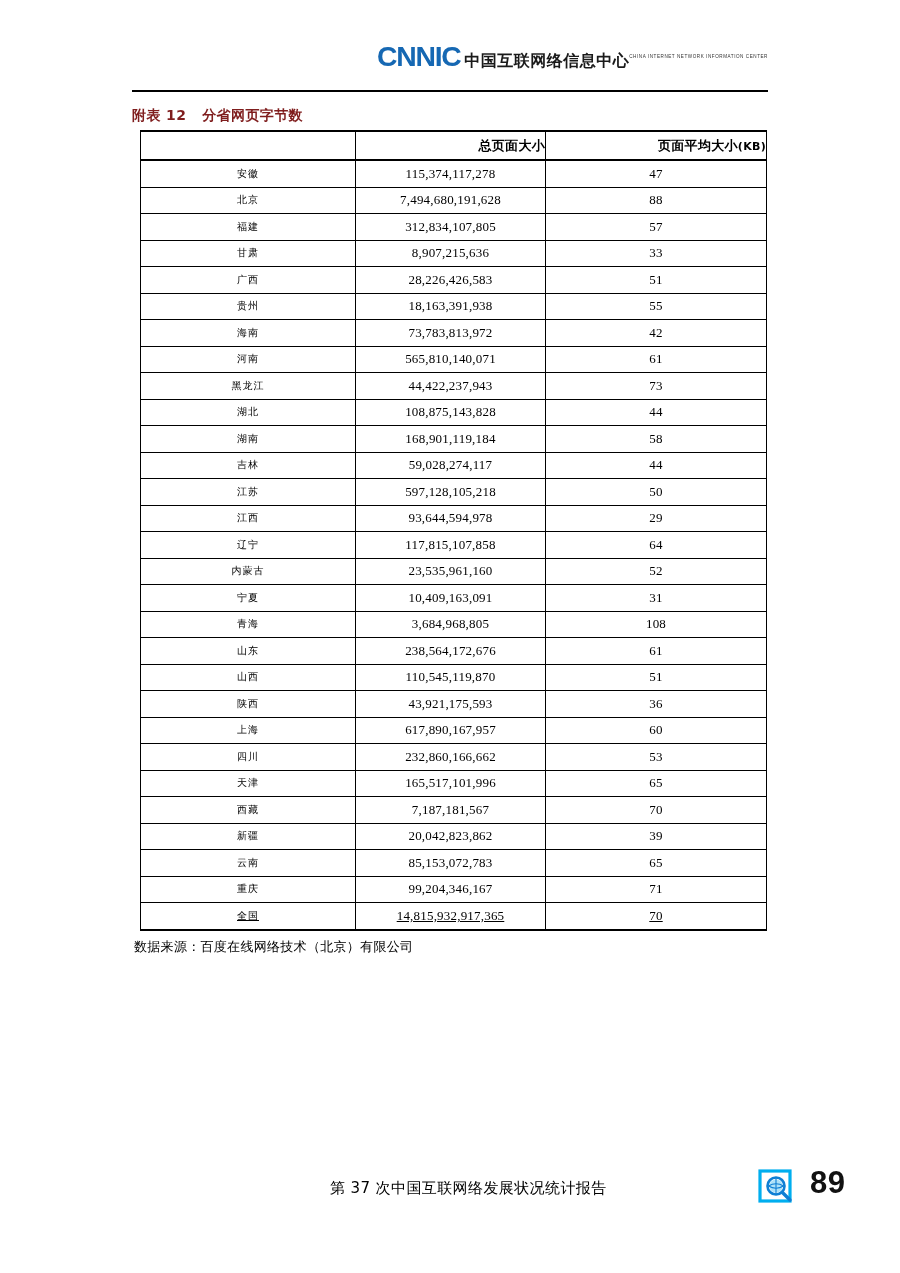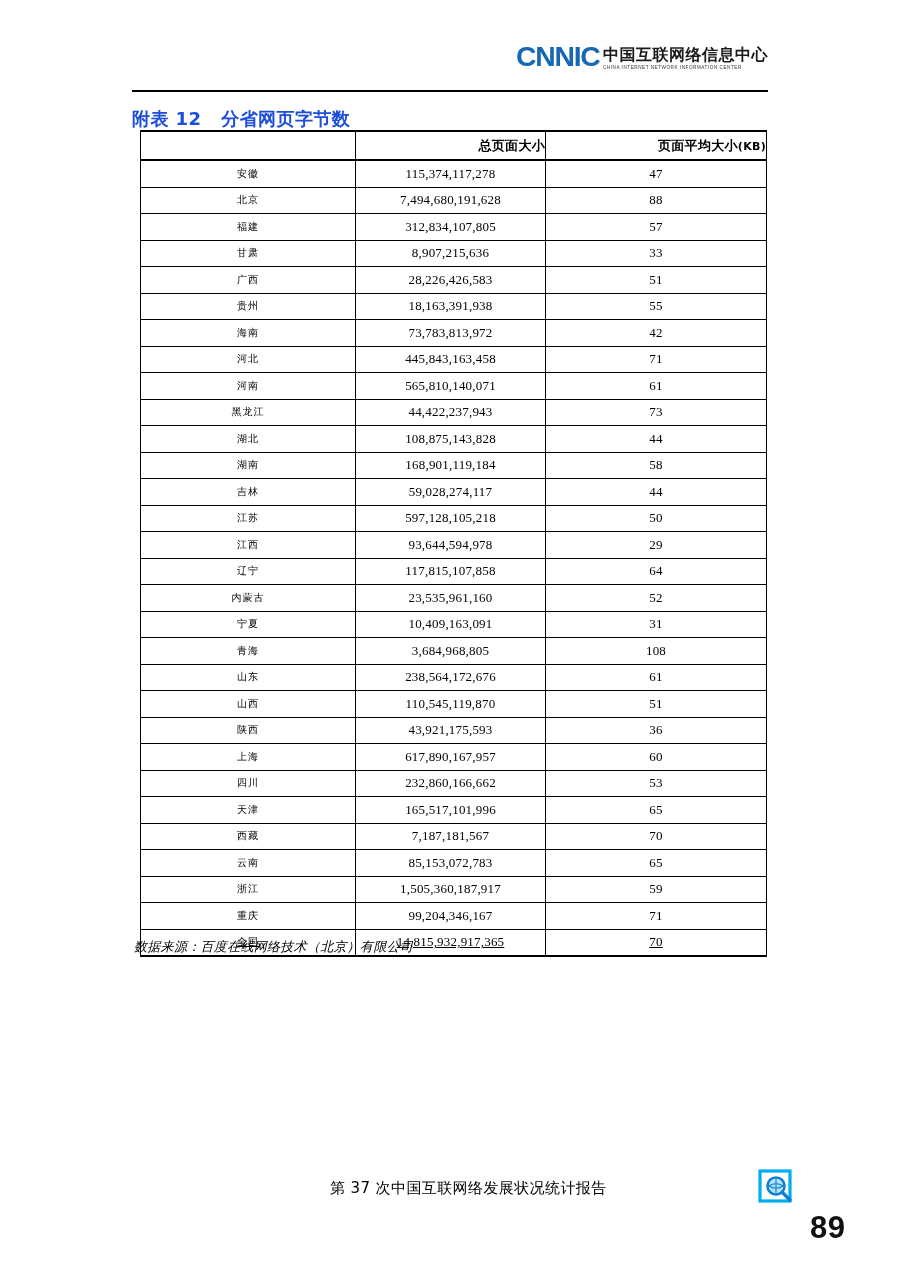--- a/index.html
+++ b/index.html
@@ -45,21 +45,21 @@
     font-weight: bold;
     font-size: 27px;
     letter-spacing: -1.2px;
     color: #1668b3;
     line-height: 1;
     transform: scaleX(1.05);
     transform-origin: left bottom;
   }
   .logo-cn-block {
     display: flex;
-    flex-direction: column;
+    flex-direction: row;
     align-items: flex-start;
     padding-bottom: 1px;
   }
   .logo-cn {
     font-family: "DejaVu Sans", "Liberation Sans", sans-serif;
     font-weight: bold;
     font-size: 16px;
     letter-spacing: 0.5px;
     color: #1a1a1a;
     line-height: 1.05;
@@ -83,24 +83,24 @@
     background: #000000;
   }
 
   
   .table-title {
     position: absolute;
     left: 132px;
     top: 107px;
     font-family: "DejaVu Sans", "Liberation Sans", sans-serif;
     font-weight: bold;
-    font-size: 18px;
+    font-size: 14px;
     letter-spacing: 0.4px;
     white-space: pre;
-    color: #1d4ed8;
+    color: #7f1d1d;
   }
 
   
   .data-table {
     position: absolute;
     left: 140px;
     top: 130px;
     width: 626px;
     border-collapse: collapse;
     table-layout: fixed;
@@ -153,21 +153,20 @@
   .unit-kb {
     font-size: 11px;
   }
 
   
   .source-note {
     position: absolute;
     left: 134px;
     top: 938px;
     font-family: "DejaVu Sans", "Liberation Sans", sans-serif;
-    font-style: italic;
     font-size: 13px;
     letter-spacing: 0.3px;
     color: #000;
     white-space: pre;
   }
 
   
   .footer-text {
     position: absolute;
     left: 330px;
@@ -187,21 +186,20 @@
   }
   .page-number {
     position: absolute;
     left: 810px;
     top: 1165px;
     font-family: "Liberation Sans", "DejaVu Sans", sans-serif;
     font-size: 31px;
     font-weight: bold;
     color: #111;
     letter-spacing: 0.5px;
-    margin-top: 45px;
   }
 </style>
 </head>
 <body>
 
 <div class="page">
 
   <div class="header">
     <div class="logo-wrap">
       <span class="logo-cnnic">CNNIC</span>
@@ -258,25 +256,20 @@
           <td class="prov">贵州</td>
           <td class="num">18,163,391,938</td>
           <td class="num">55</td>
         </tr>
         <tr>
           <td class="prov">海南</td>
           <td class="num">73,783,813,972</td>
           <td class="num">42</td>
         </tr>
         <tr>
-          <td class="prov">河北</td>
-          <td class="num">445,843,163,458</td>
-          <td class="num">71</td>
-        </tr>
-        <tr>
           <td class="prov">河南</td>
           <td class="num">565,810,140,071</td>
           <td class="num">61</td>
         </tr>
         <tr>
           <td class="prov">黑龙江</td>
           <td class="num">44,422,237,943</td>
           <td class="num">73</td>
         </tr>
         <tr>
@@ -353,28 +346,28 @@
           <td class="prov">天津</td>
           <td class="num">165,517,101,996</td>
           <td class="num">65</td>
         </tr>
         <tr>
           <td class="prov">西藏</td>
           <td class="num">7,187,181,567</td>
           <td class="num">70</td>
         </tr>
         <tr>
+          <td class="prov">新疆</td>
+          <td class="num">20,042,823,862</td>
+          <td class="num">39</td>
+        </tr>
+        <tr>
           <td class="prov">云南</td>
           <td class="num">85,153,072,783</td>
           <td class="num">65</td>
-        </tr>
-        <tr>
-          <td class="prov">浙江</td>
-          <td class="num">1,505,360,187,917</td>
-          <td class="num">59</td>
         </tr>
         <tr>
           <td class="prov">重庆</td>
           <td class="num">99,204,346,167</td>
           <td class="num">71</td>
         </tr>
         <tr class="last-row">
           <td class="prov">全国</td>
           <td class="num">14,815,932,917,365</td>
           <td class="num">70</td>

